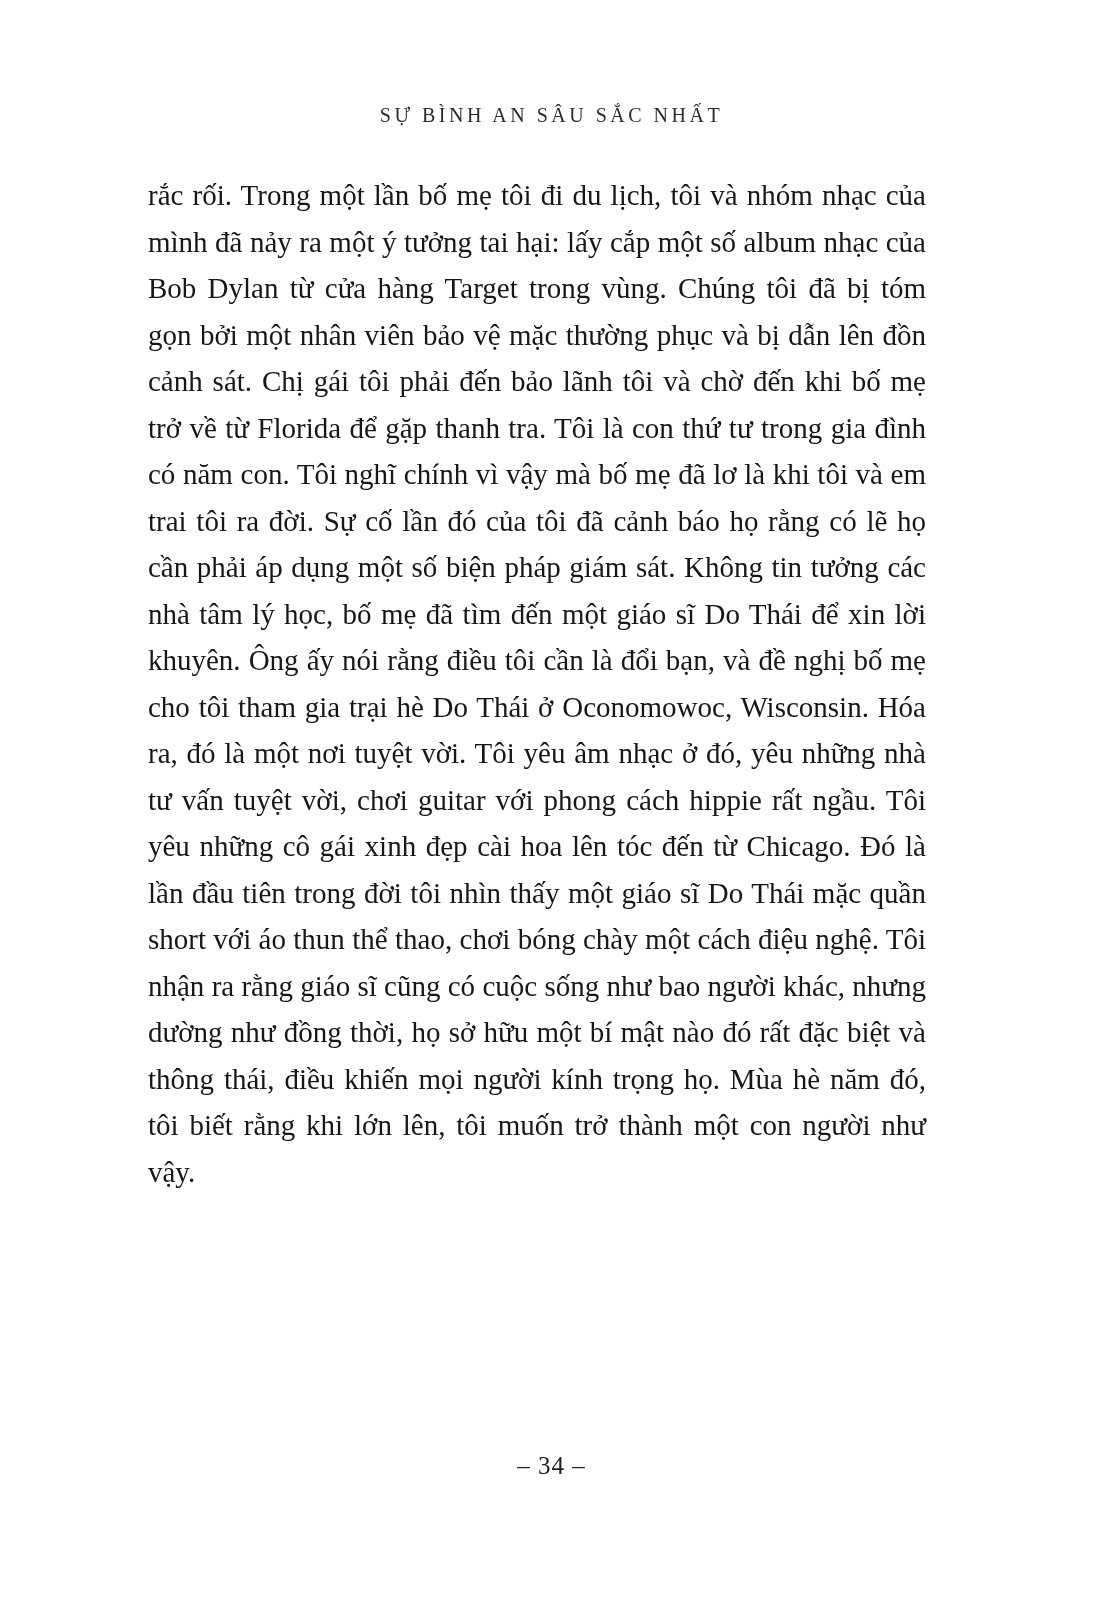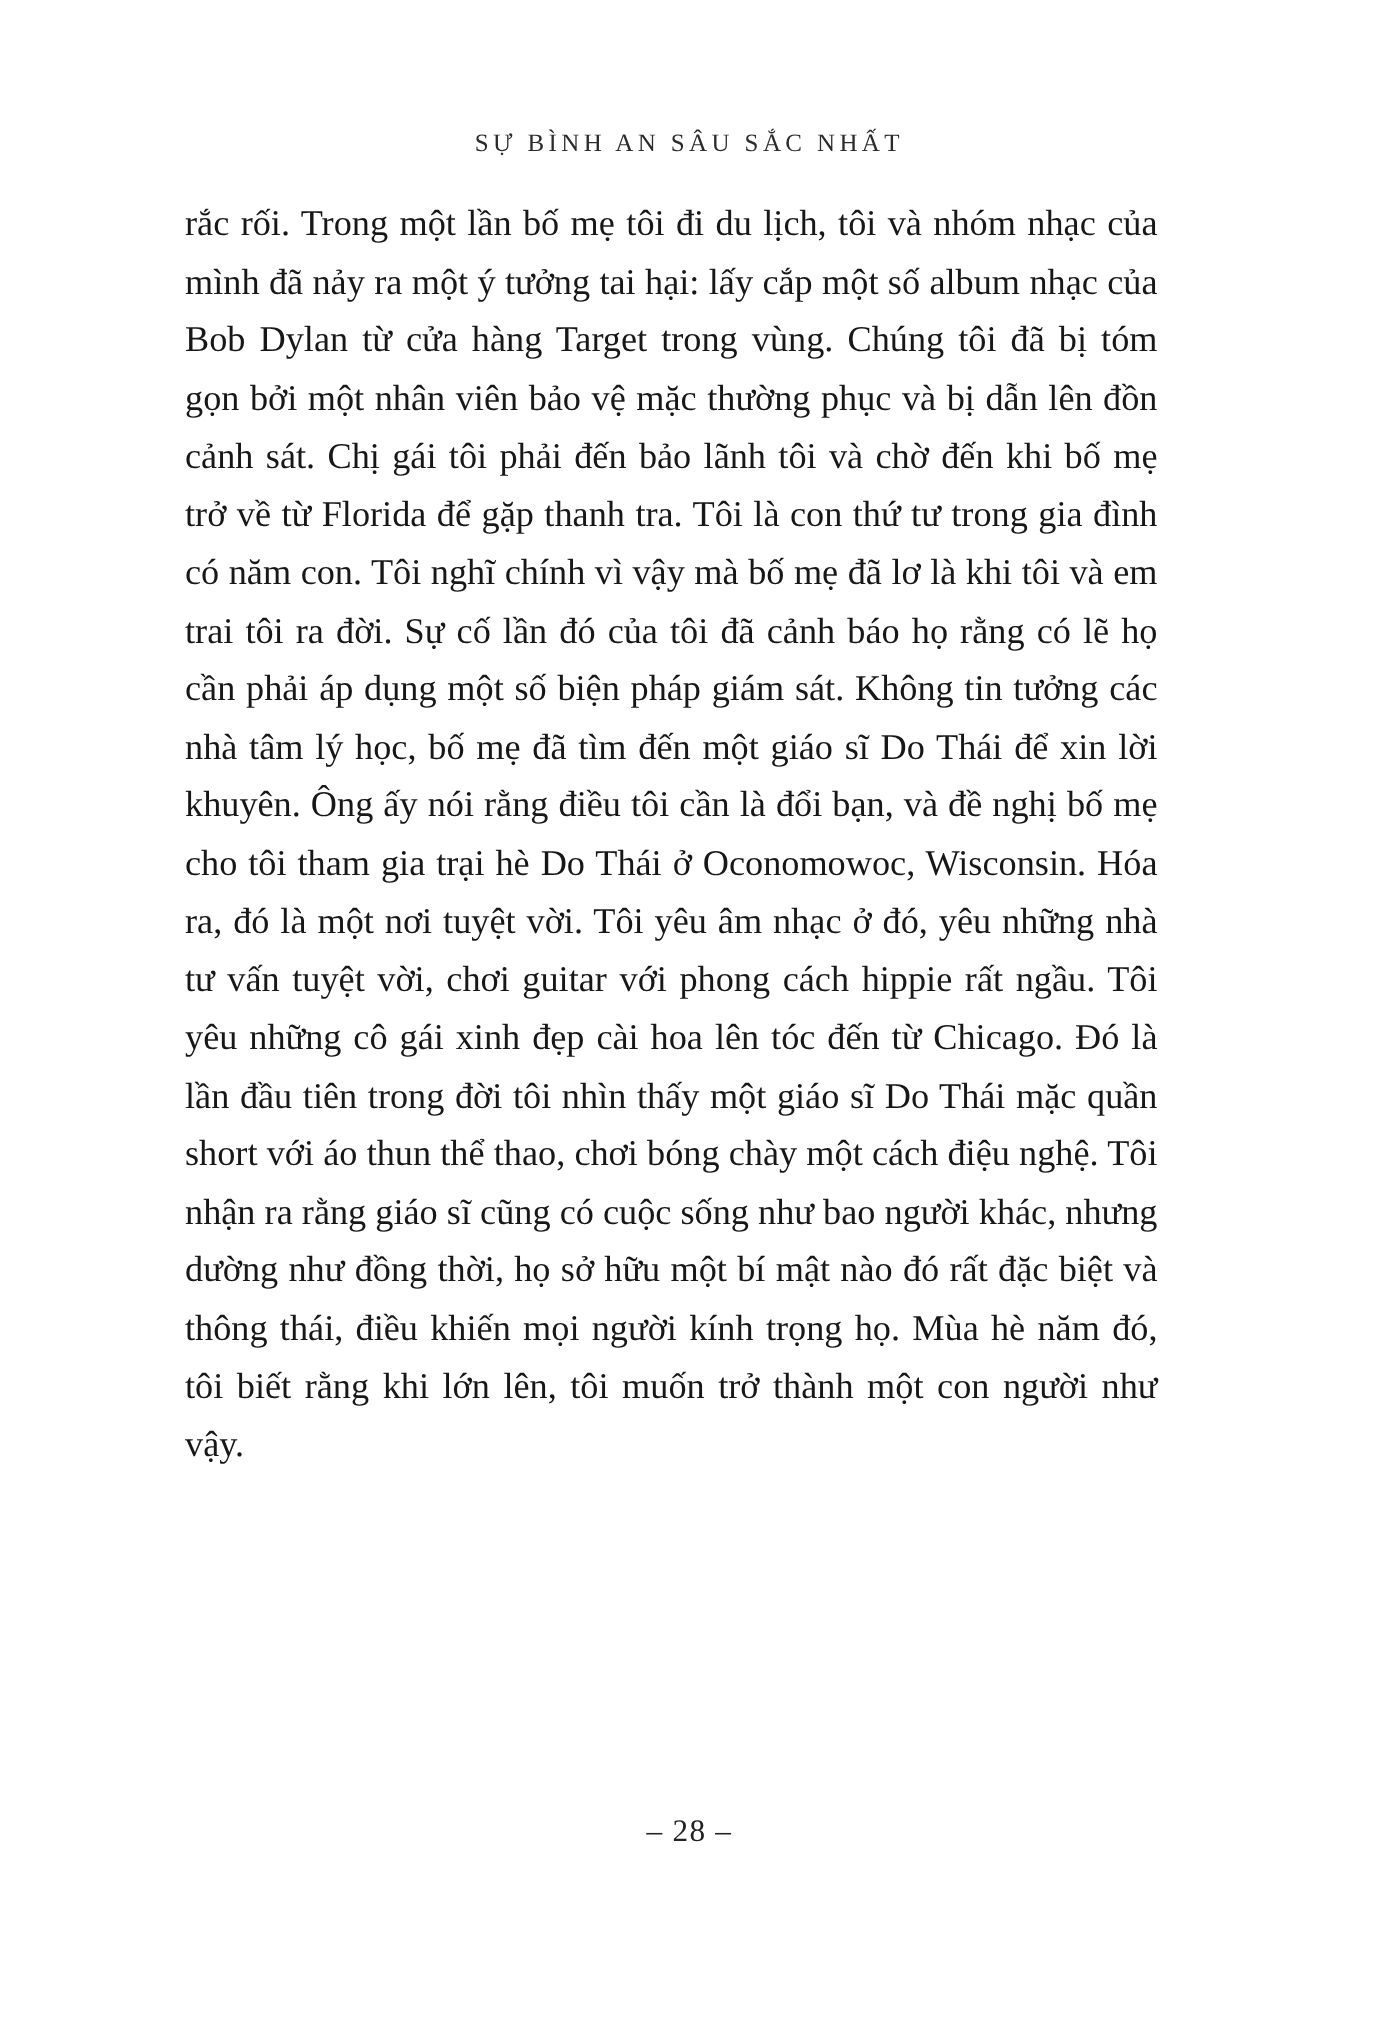--- a/index.html
+++ b/index.html
@@ -28,21 +28,21 @@
       left: 0;
       width: 100%;
       text-align: center;
       font-size: 20px;
       font-weight: 400;
       letter-spacing: 3.5px;
       color: #2b2b2b;
     }
     .text-block {
       position: absolute;
-      top: 156px;
+      top: 172px;
       left: 148px;
       width: 778px;
       font-size: 29px;
       line-height: 46.5px;
       text-align: justify;
       color: #171717;
     }
     .para {
       margin: 0;
       padding: 0;
@@ -67,14 +67,14 @@
 </head>
 <body>
 
 <div class="book-page">
   <div class="running-header">SỰ BÌNH AN SÂU SẮC NHẤT</div>
 
   <div class="text-block">
     <p class="para">rắc rối. Trong một lần bố mẹ tôi đi du lịch, tôi và nhóm nhạc của mình đã nảy ra một ý tưởng tai hại: lấy cắp một số album nhạc của Bob Dylan từ cửa hàng Target trong vùng. Chúng tôi đã bị tóm gọn bởi một nhân viên bảo vệ mặc thường phục và bị dẫn lên đồn cảnh sát. Chị gái tôi phải đến bảo lãnh tôi và chờ đến khi bố mẹ trở về từ Florida để gặp thanh tra. Tôi là con thứ tư trong gia đình có năm con. Tôi nghĩ chính vì vậy mà bố mẹ đã lơ là khi tôi và em trai tôi ra đời. Sự cố lần đó của tôi đã cảnh báo họ rằng có lẽ họ cần phải áp dụng một số biện pháp giám sát. Không tin tưởng các nhà tâm lý học, bố mẹ đã tìm đến một giáo sĩ Do Thái để xin lời khuyên. Ông ấy nói rằng điều tôi cần là đổi bạn, và đề nghị bố mẹ cho tôi tham gia trại hè Do Thái ở Oconomowoc, Wisconsin. Hóa ra, đó là một nơi tuyệt vời. Tôi yêu âm nhạc ở đó, yêu những nhà tư vấn tuyệt vời, chơi guitar với phong cách hippie rất ngầu. Tôi yêu những cô gái xinh đẹp cài hoa lên tóc đến từ Chicago. Đó là lần đầu tiên trong đời tôi nhìn thấy một giáo sĩ Do Thái mặc quần short với áo thun thể thao, chơi bóng chày một cách điệu nghệ. Tôi nhận ra rằng giáo sĩ cũng có cuộc sống như bao người khác, nhưng dường như đồng thời, họ sở hữu một bí mật nào đó rất đặc biệt và thông thái, điều khiến mọi người kính trọng họ. Mùa hè năm đó, tôi biết rằng khi lớn lên, tôi muốn trở thành một con người như vậy.</p>
   </div>
 
-  <div class="page-number">– 28 –</div>
+  <div class="page-number">– 34 –</div>
 </div>
 
 </body></html>

